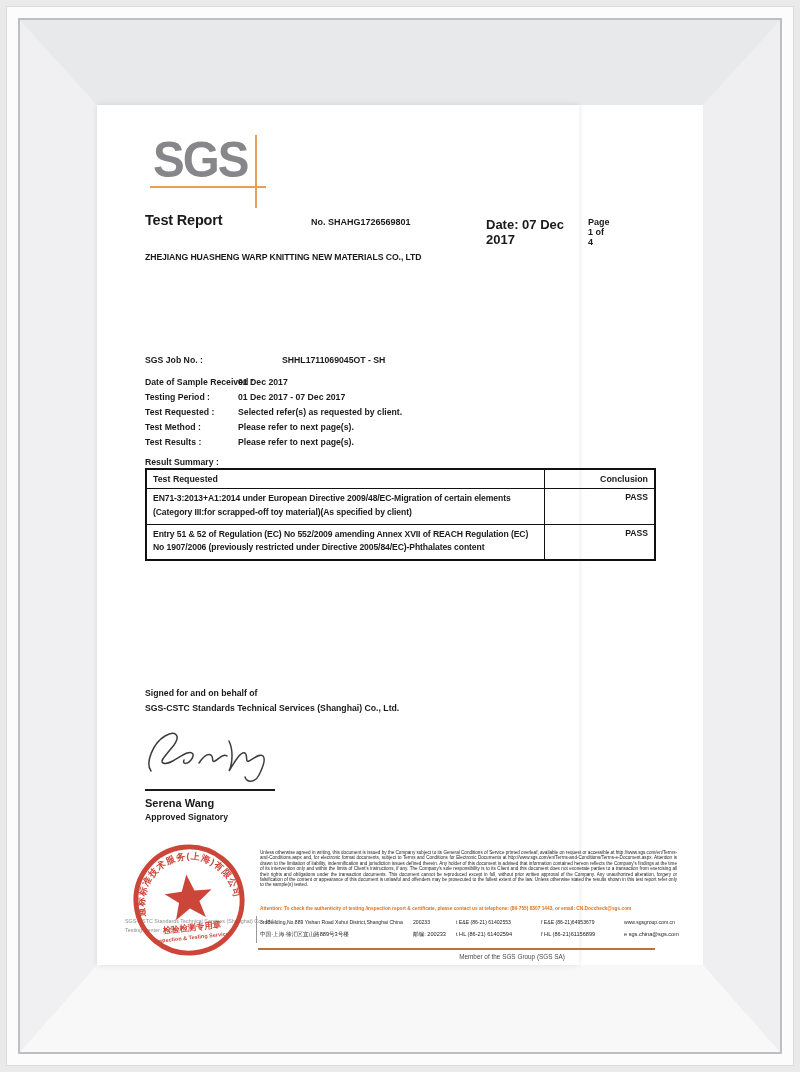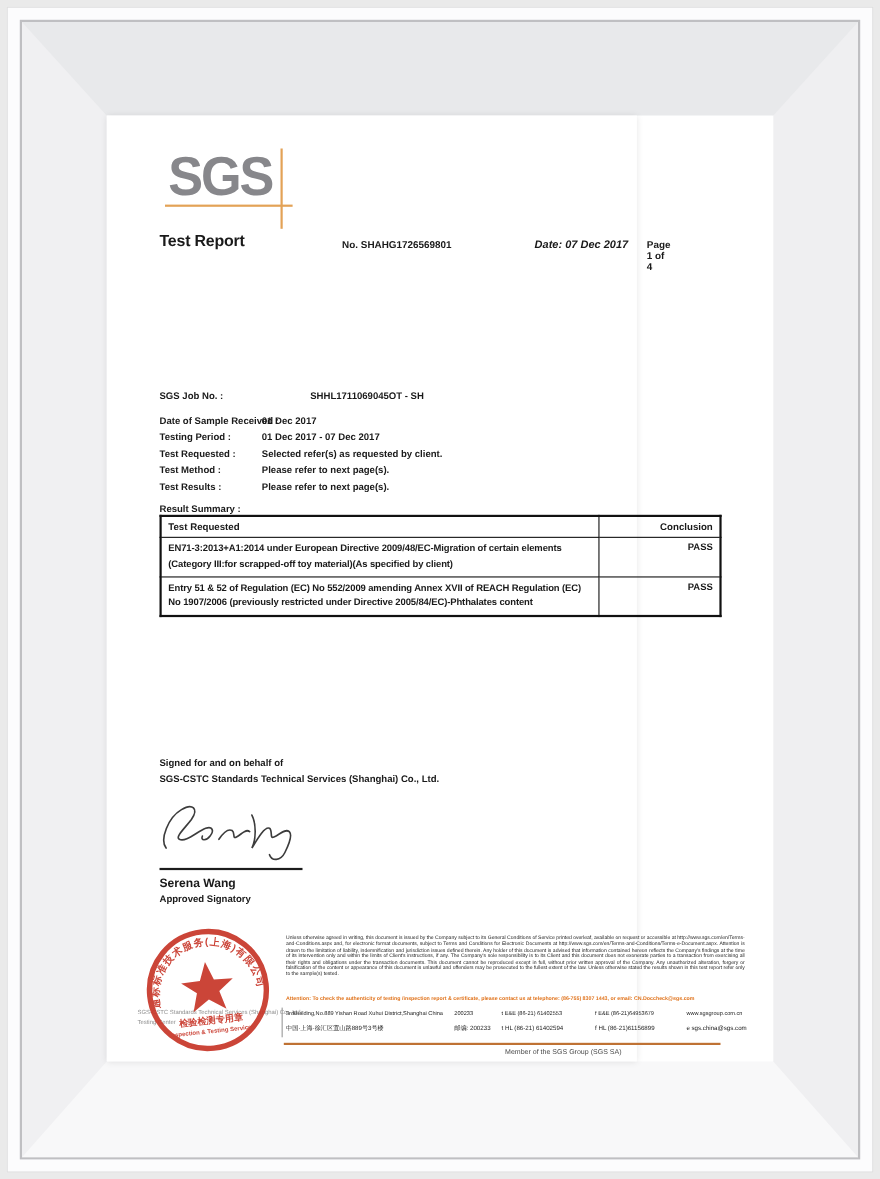--- a/index.html
+++ b/index.html
@@ -34,21 +34,21 @@
 
   
   .sgs-logo{left:56px;top:30px;font-size:50px;font-weight:bold;color:#87878b;
     letter-spacing:-2px;transform:scaleX(.95);transform-origin:left top;line-height:1;}
   .logo-vline{left:158px;top:30px;width:2px;height:73px;background:#e3a256;}
   .logo-hline{left:53px;top:81px;width:116px;height:2px;background:#e3a256;}
 
   
   .report-title{left:48px;top:107px;font-size:14.5px;font-weight:bold;letter-spacing:-.2px;}
   .report-no{left:214px;top:112px;font-size:9px;font-weight:bold;}
-  .report-date{left:389px;top:112px;font-size:10px;font-weight:bold;font-style:italic;}
+  .report-date{left:389px;top:112px;font-size:13px;font-weight:bold;}
   .report-page{left:491px;top:112px;font-size:9px;font-weight:bold;}
 
   .client{left:48px;top:143px;font-size:8.7px;line-height:18px;font-weight:bold;letter-spacing:-.1px;}
   .intro{left:48px;top:226px;font-size:8.7px;letter-spacing:-.1px;}
 
   .flabel{left:48px;font-size:8.7px;font-weight:bold;}
   .fvalue{font-size:8.7px;font-weight:bold;}
 
   .result-summary{left:48px;top:352px;font-size:8.7px;font-weight:bold;}
 
@@ -96,20 +96,21 @@
     <div class="abs sgs-logo">SGS</div>
     <div class="abs logo-vline"></div>
     <div class="abs logo-hline"></div>
 
     <div class="abs report-title">Test Report</div>
     <div class="abs report-no">No. SHAHG1726569801</div>
     <div class="abs report-date">Date: 07 Dec 2017</div>
     <div class="abs report-page">Page 1 of 4</div>
 
     <div class="abs client">
+      <div>ZHEJIANG HUASHENG WARP KNITTING NEW MATERIALS CO., LTD</div>
     </div>
 
 
     <div class="abs flabel" style="top:250px">SGS Job No. :</div>
     <div class="abs fvalue" style="left:185px;top:250px">SHHL1711069045OT - SH</div>
 
     <div class="abs flabel" style="top:272px">Date of Sample Received :</div>
     <div class="abs fvalue" style="left:141px;top:272px">01 Dec 2017</div>
 
     <div class="abs flabel" style="top:287px">Testing Period :</div>

